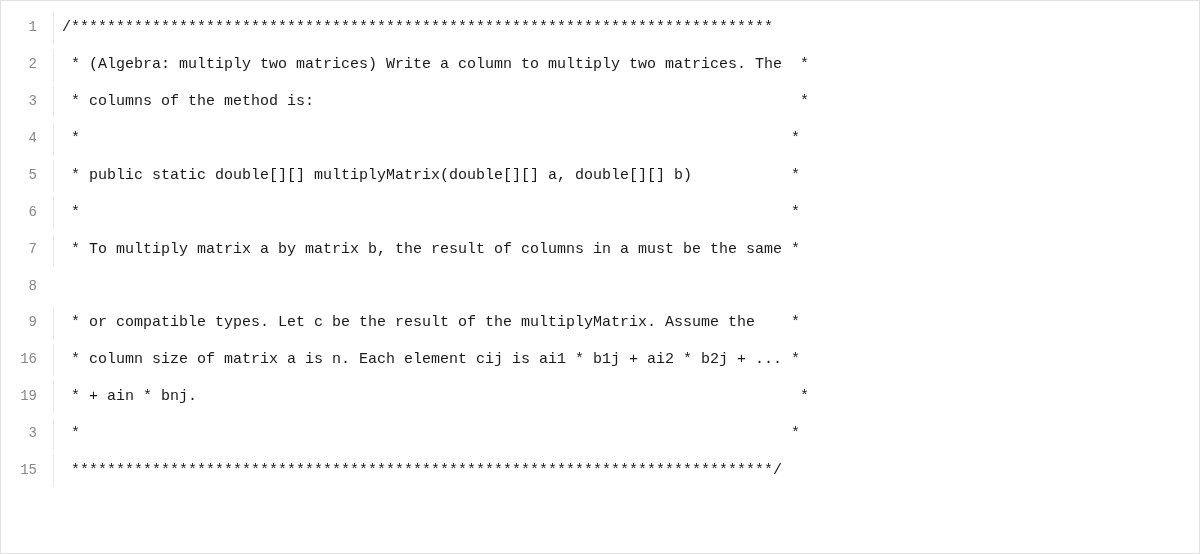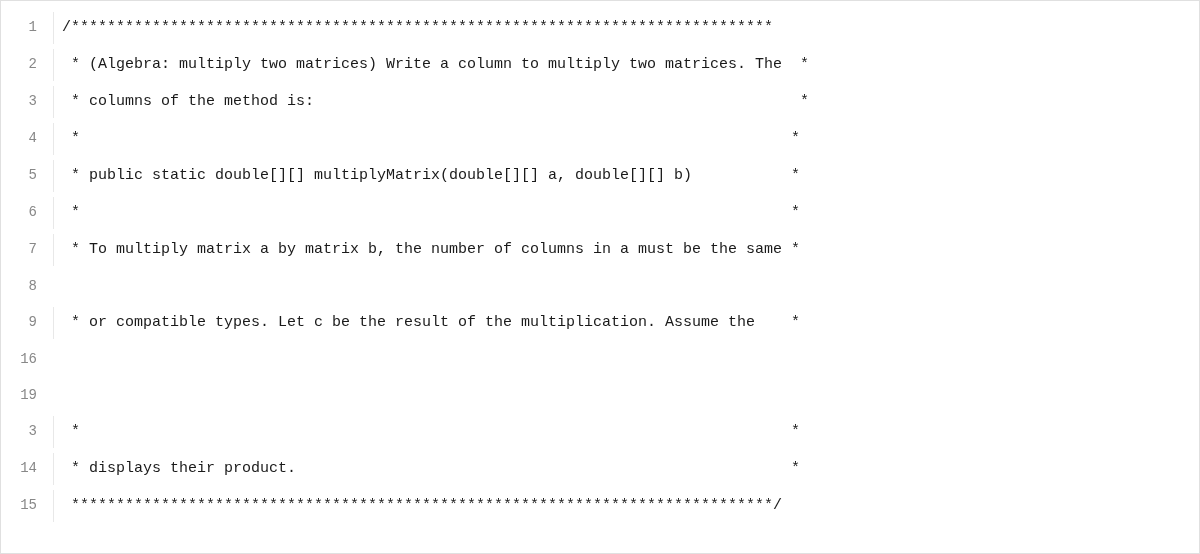--- a/index.html
+++ b/index.html
@@ -76,40 +76,38 @@
     <div class="code-line">
       <div class="line-number">5</div>
       <div class="line-content"> * public static double[][] multiplyMatrix(double[][] a, double[][] b)           *</div>
     </div>
     <div class="code-line">
       <div class="line-number">6</div>
       <div class="line-content"> *                                                                               *</div>
     </div>
     <div class="code-line">
       <div class="line-number">7</div>
-      <div class="line-content"> * To multiply matrix a by matrix b, the number of columns in a must be the same *</div>
+      <div class="line-content"> * To multiply matrix a by matrix b, the result of columns in a must be the same *</div>
     </div>
     <div class="code-line">
       <div class="line-number">8</div>
     </div>
     <div class="code-line">
       <div class="line-number">9</div>
-      <div class="line-content"> * or compatible types. Let c be the result of the multiplication. Assume the    *</div>
+      <div class="line-content"> * or compatible types. Let c be the result of the multiplyMatrix. Assume the    *</div>
     </div>
     <div class="code-line">
       <div class="line-number">16</div>
+      <div class="line-content"> * column size of matrix a is n. Each element cij is ai1 * b1j + ai2 * b2j + ... *</div>
     </div>
     <div class="code-line">
       <div class="line-number">19</div>
+      <div class="line-content"> * + ain * bnj.                                                                   *</div>
     </div>
     <div class="code-line">
       <div class="line-number">3</div>
       <div class="line-content"> *                                                                               *</div>
-    </div>
-    <div class="code-line">
-      <div class="line-number">14</div>
-      <div class="line-content"> * displays their product.                                                       *</div>
     </div>
     <div class="code-line">
       <div class="line-number">15</div>
       <div class="line-content"> ******************************************************************************/</div>
     </div>
   </div>
 
 </body></html>

